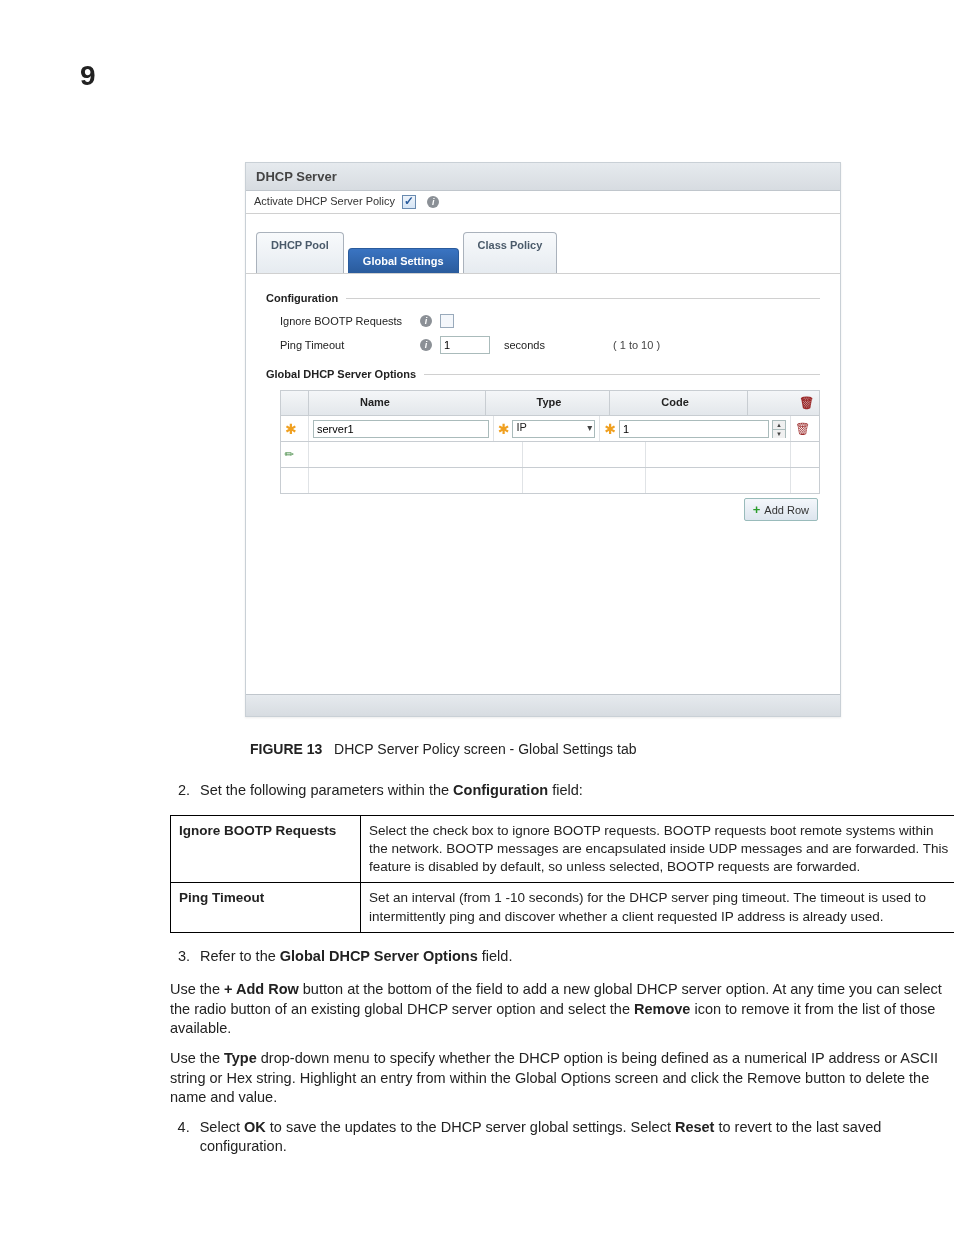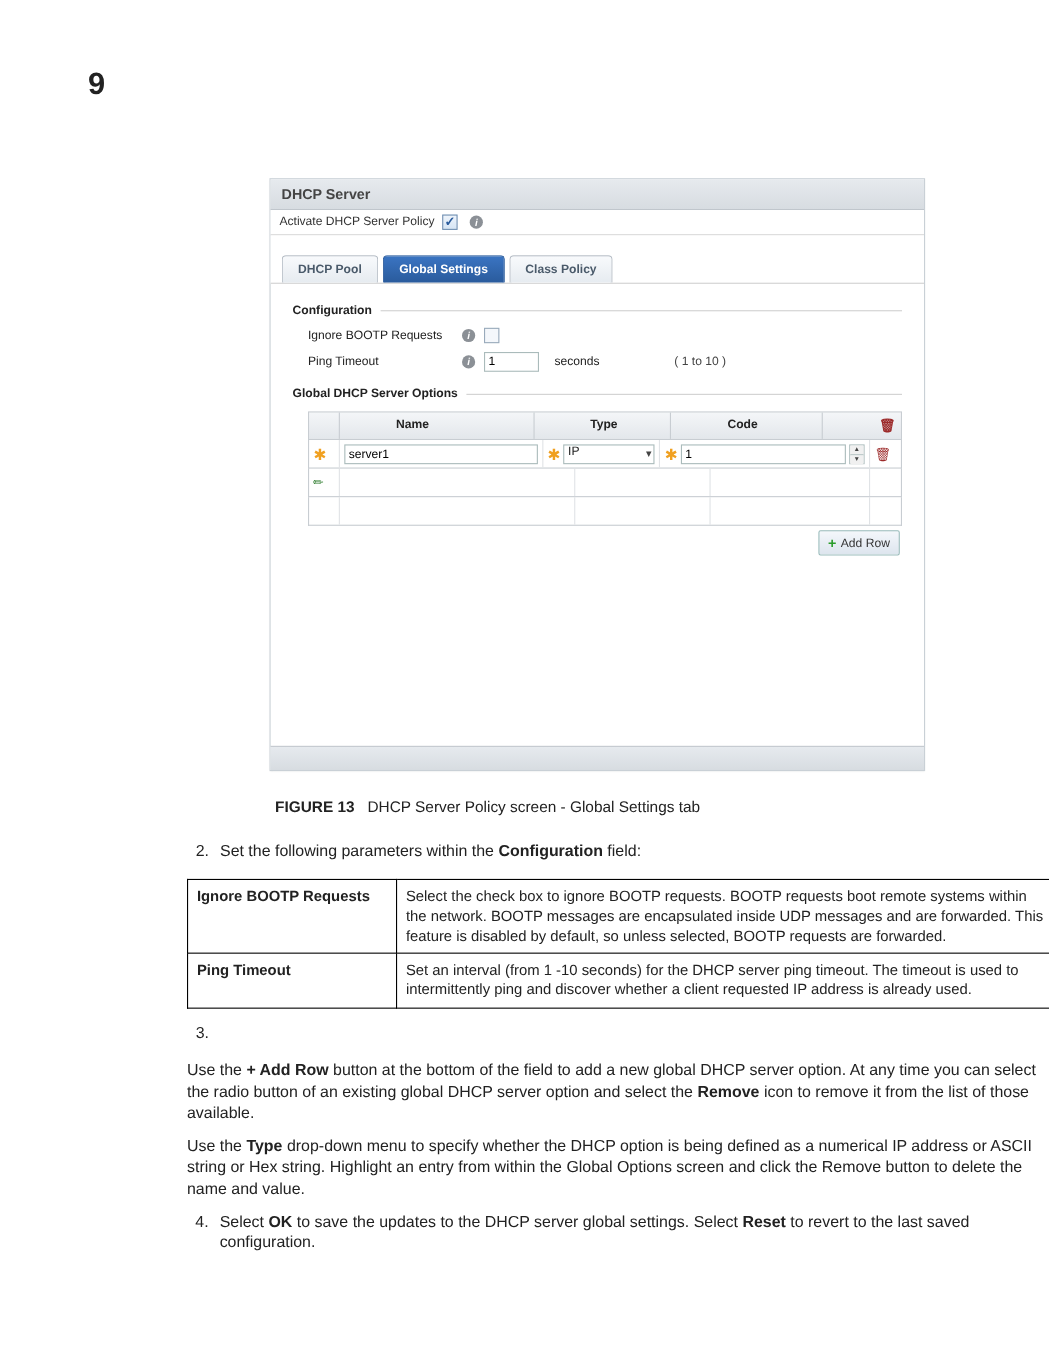--- a/index.html
+++ b/index.html
@@ -88,20 +88,21 @@
     border-top-right-radius: 4px;
     margin-right: 4px;
     cursor: pointer;
     background: linear-gradient(#f8fafc, #e6ebf0);
     color: #4a5a6a;
   }
   .tab.active {
     background: linear-gradient(#3a74c2, #2a5b9c);
     color: #fff;
     border-color: #2a5b9c;
+    margin-top: 16px;
   }
   .panel-content {
     padding: 18px 20px 60px 20px;
     min-height: 420px;
     font-size: 11px;
     color: #222;
     position: relative;
   }
   .fieldset-label {
     font-weight: bold;
@@ -396,20 +397,23 @@
     <tr>
       <td class="k">Ping Timeout</td>
       <td>Set an interval (from 1 -10 seconds) for the DHCP server ping timeout. The timeout is used to intermittently ping and discover whether a client requested IP address is already used.</td>
     </tr>
   </tbody>
     </table>
 
   <ol>
     <li class="num">
       <span class="n">3.</span>
+      <span>
+        <span>Refer to the </span><b>Global DHCP Server Options</b><span> field.</span>
+      </span>
     </li>
   </ol>
 
   <p class="para">
     <span>Use the </span><b>+ Add Row</b><span> button at the bottom of the field to add a new global DHCP server option. At any time you can select the radio button of an existing global DHCP server option and select the </span><b>Remove</b><span> icon to remove it from the list of those available.</span>
   </p>
 
   <p class="para">
     <span>Use the </span><b>Type</b><span> drop-down menu to specify whether the DHCP option is being defined as a numerical IP address or ASCII string or Hex string. Highlight an entry from within the Global Options screen and click the Remove button to delete the name and value.</span>
   </p>

